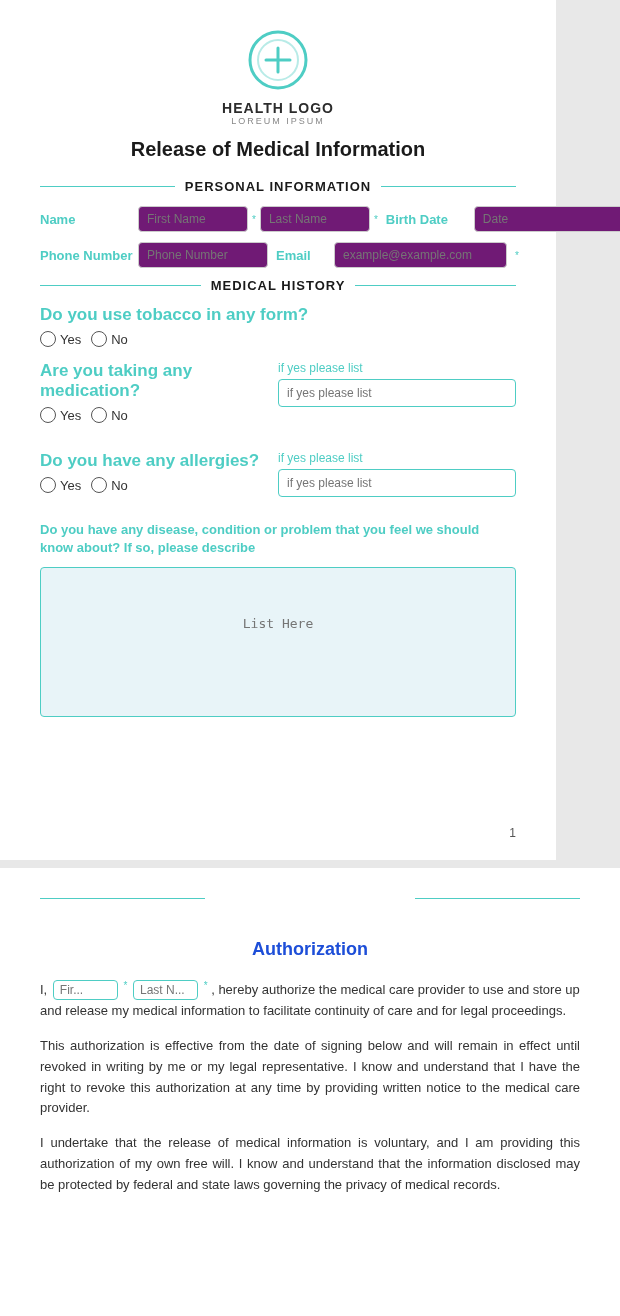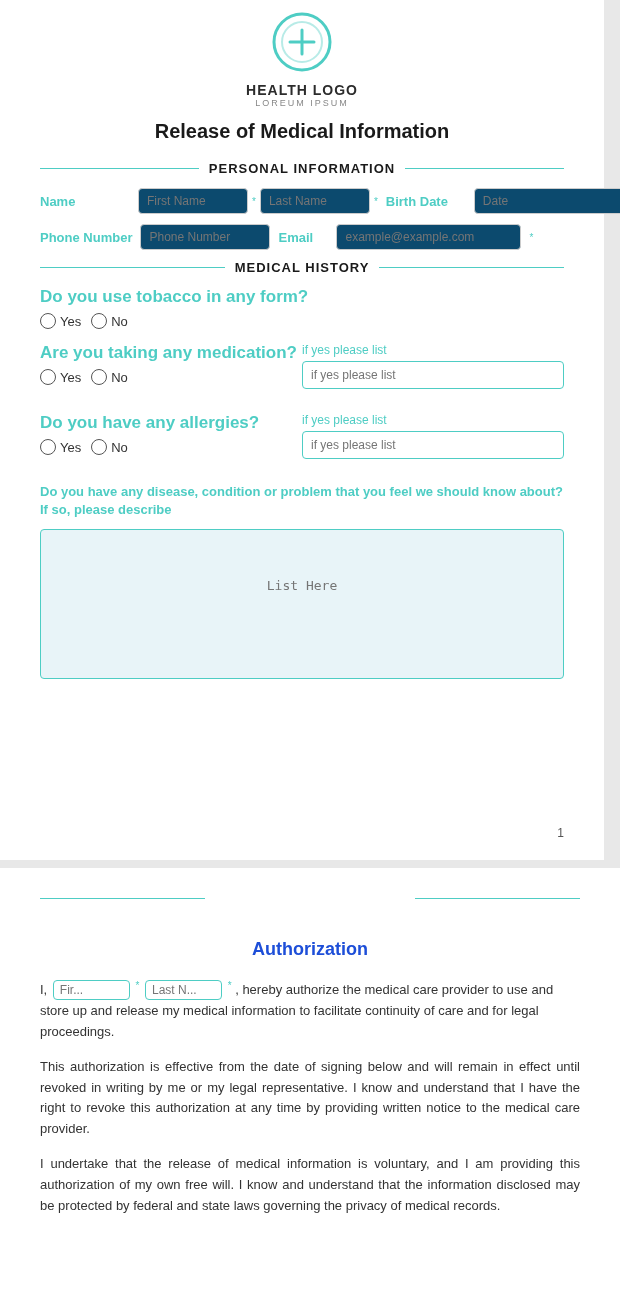--- a/index.html
+++ b/index.html
@@ -3,23 +3,23 @@
   <meta charset="utf-8">
   <style>
     * { box-sizing: border-box; margin: 0; padding: 0; }
     body {
       font-family: Arial, sans-serif;
       background: #e8e8e8;
       width: 620px;
     }
     .page {
       background: #fff;
-      width: 604px;
+      width: 556px;
       min-height: 860px;
-      padding: 12px 40px 40px;
+      padding: 30px 40px 40px;
       position: relative;
     }
     .page2 {
       background: #fff;
       width: 620px;
       min-height: 456px;
       padding: 30px 40px 40px;
       margin-top: 8px;
     }
     .logo-area {
@@ -82,21 +82,21 @@
       color: #4ecdc4;
       white-space: nowrap;
       min-width: 90px;
     }
     .field-input {
       border: 1px solid #ccc;
       border-radius: 4px;
       padding: 5px 8px;
       font-size: 12px;
       color: #999;
-      background: #0c4a6e;
+      background: #701a75;
       outline: none;
     }
     .field-input.small {
       width: 110px;
     }
     .field-input.medium {
       width: 130px;
     }
     .field-input.large {
       width: 180px;
@@ -216,21 +216,21 @@
       color: #333;
       line-height: 1.6;
       margin-bottom: 14px;
     }
     .inline-input {
       border: 1px solid #4ecdc4;
       border-radius: 4px;
       padding: 2px 6px;
       font-size: 12px;
       color: #777;
-      width: 77px;
+      width: 65px;
       display: inline-block;
       margin: 0 2px;
     }
   </style>
 </head>
 <body>
 
 <div class="page">
 
   <div class="logo-area">

